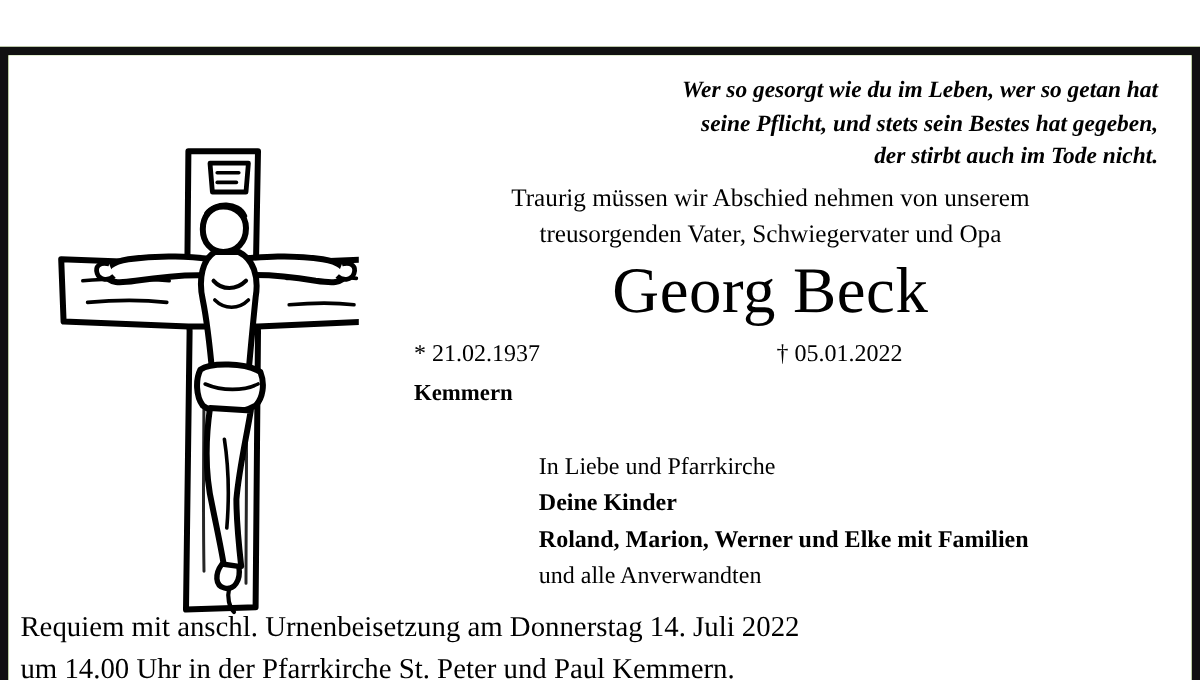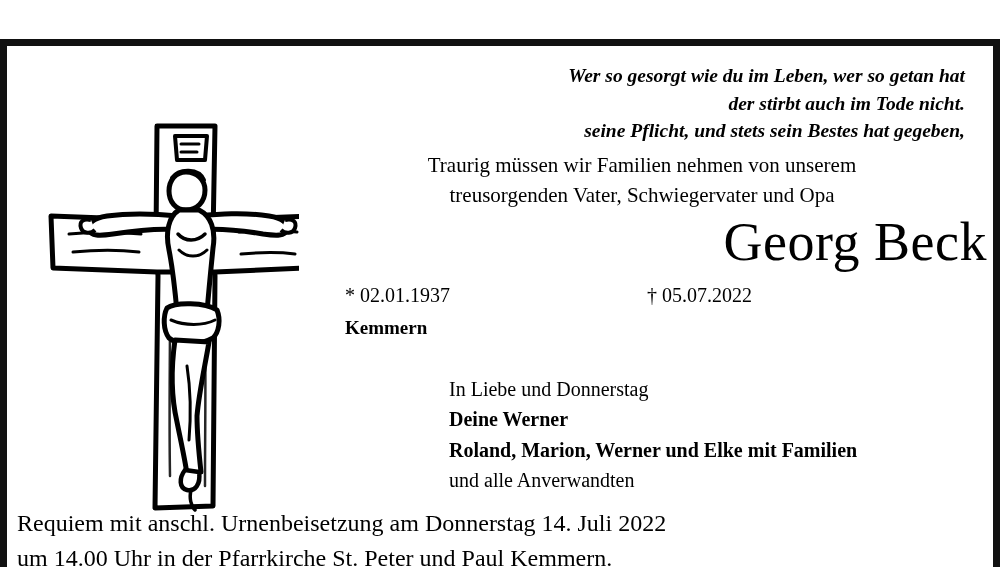--- a/index.html
+++ b/index.html
@@ -68,21 +68,21 @@
     text-align: center;
     font-size: 21px;
     line-height: 1.45;
   }
 
   .name {
     position: absolute;
     left: 290px;
     top: 168px;
     width: 690px;
-    text-align: right;
+    text-align: center;
     font-size: 54px;
     letter-spacing: 0.5px;
     line-height: 1.05;
     font-family: Liberation Serif, serif;
   }
 
   .dates {
     position: absolute;
     left: 290px;
     top: 238px;
@@ -176,41 +176,41 @@
         <path d="M146 224 C142 252 142 280 148 306 C152 326 156 344 158 358 L172 356 C170 338 168 318 168 300 C170 276 176 250 180 226 Z" fill="#ffffff" stroke="#000000" stroke-width="5" stroke-linejoin="round"></path>
         <path d="M158 250 C162 276 162 300 160 324" fill="none" stroke="#000000" stroke-width="3" stroke-linecap="round"></path>
 
         <path d="M156 354 C150 362 150 372 158 374 C166 376 172 368 170 356 Z" fill="#ffffff" stroke="#000000" stroke-width="4.5" stroke-linejoin="round"></path>
         <path d="M162 374 C160 382 162 390 166 394" fill="none" stroke="#000000" stroke-width="3.5" stroke-linecap="round"></path>
       </svg>
     </div>
 
     <div class="verse">
       <div>Wer so gesorgt wie du im Leben, wer so getan hat</div>
+      <div>seine Pflicht, und stets sein Bestes hat gegeben,</div>
       <div>der stirbt auch im Tode nicht.</div>
-      <div>seine Pflicht, und stets sein Bestes hat gegeben,</div>
     </div>
 
     <div class="intro">
-      <div>Traurig müssen wir Familien nehmen von unserem</div>
+      <div>Traurig müssen wir Abschied nehmen von unserem</div>
       <div>treusorgenden Vater, Schwiegervater und Opa</div>
     </div>
 
     <div class="name">Georg Beck</div>
 
     <div class="dates">
-      <span class="born">* 02.01.1937</span>
-      <span class="died">† 05.07.2022</span>
+      <span class="born">* 21.02.1937</span>
+      <span class="died">† 05.01.2022</span>
     </div>
 
     <div class="place">Kemmern</div>
 
     <div class="thanks">
-      <div class="line">In Liebe und Donnerstag</div>
-      <div class="line bold">Deine Werner</div>
+      <div class="line">In Liebe und Pfarrkirche</div>
+      <div class="line bold">Deine Kinder</div>
       <div class="line bold">Roland, Marion, Werner und Elke mit Familien</div>
       <div class="line">und alle Anverwandten</div>
     </div>
 
     <div class="service">
       <div>Requiem mit anschl. Urnenbeisetzung am Donnerstag 14. Juli 2022</div>
       <div>um 14.00 Uhr in der Pfarrkirche St. Peter und Paul Kemmern.</div>
     </div>
 
   </div>

